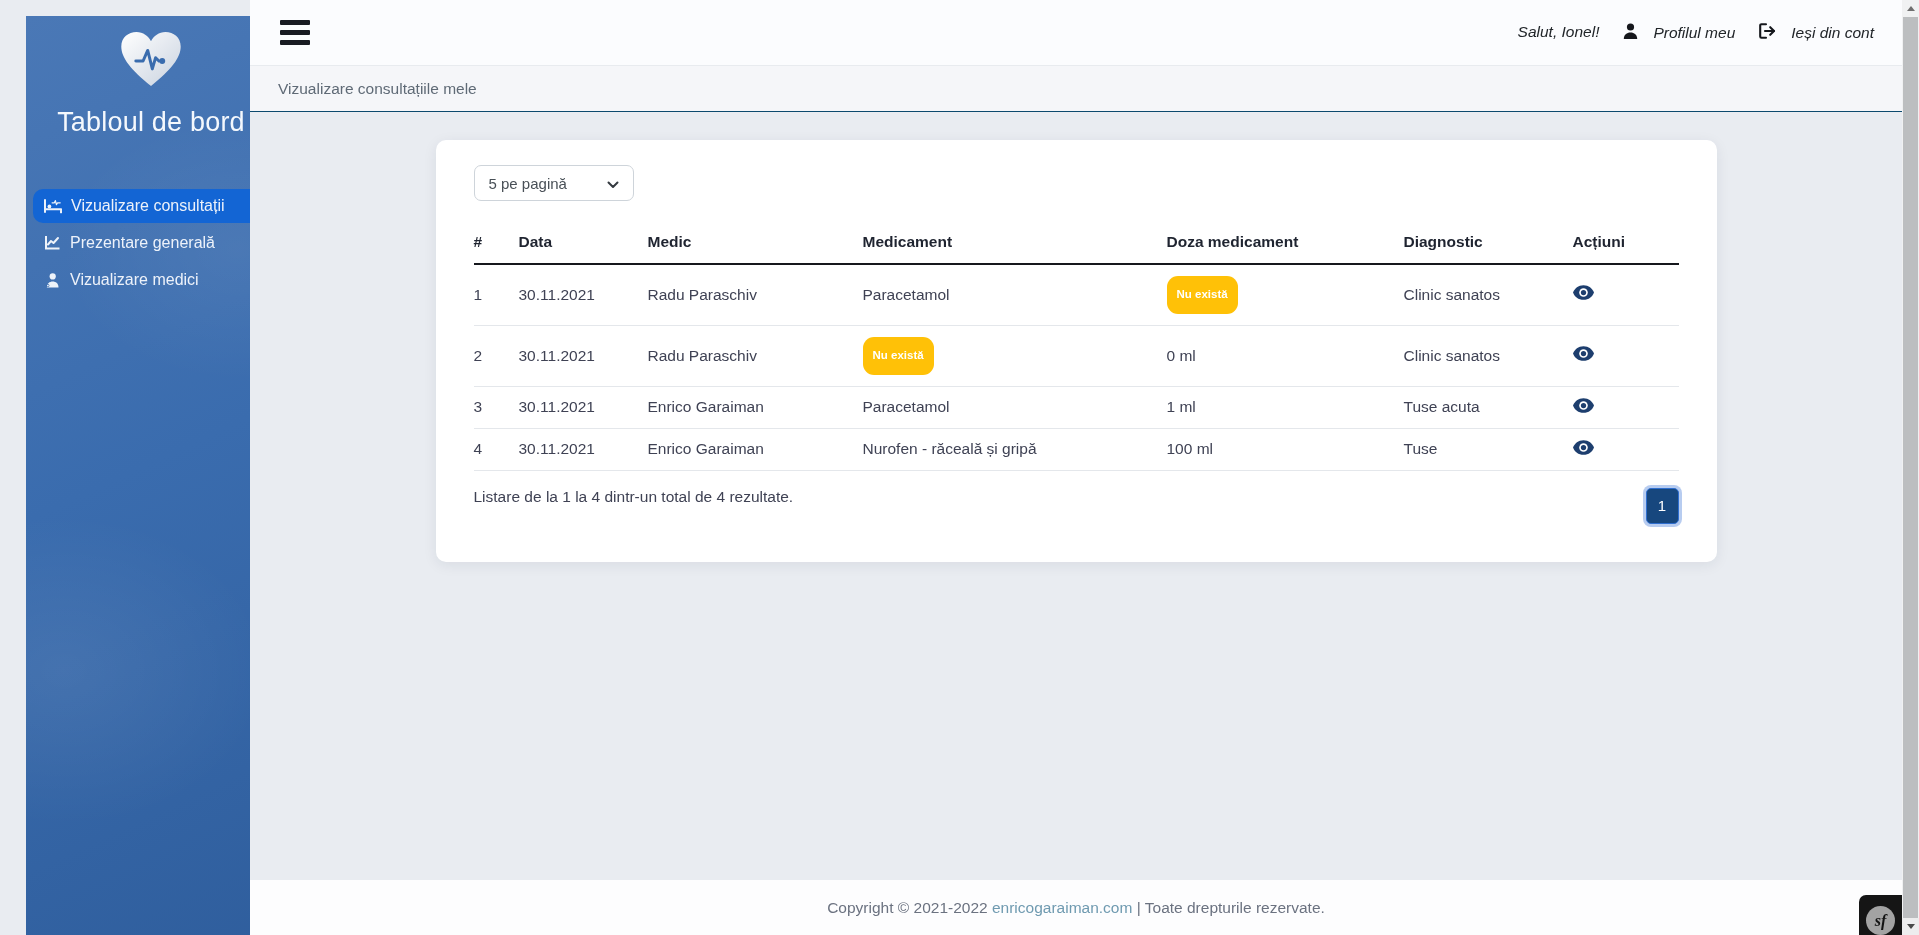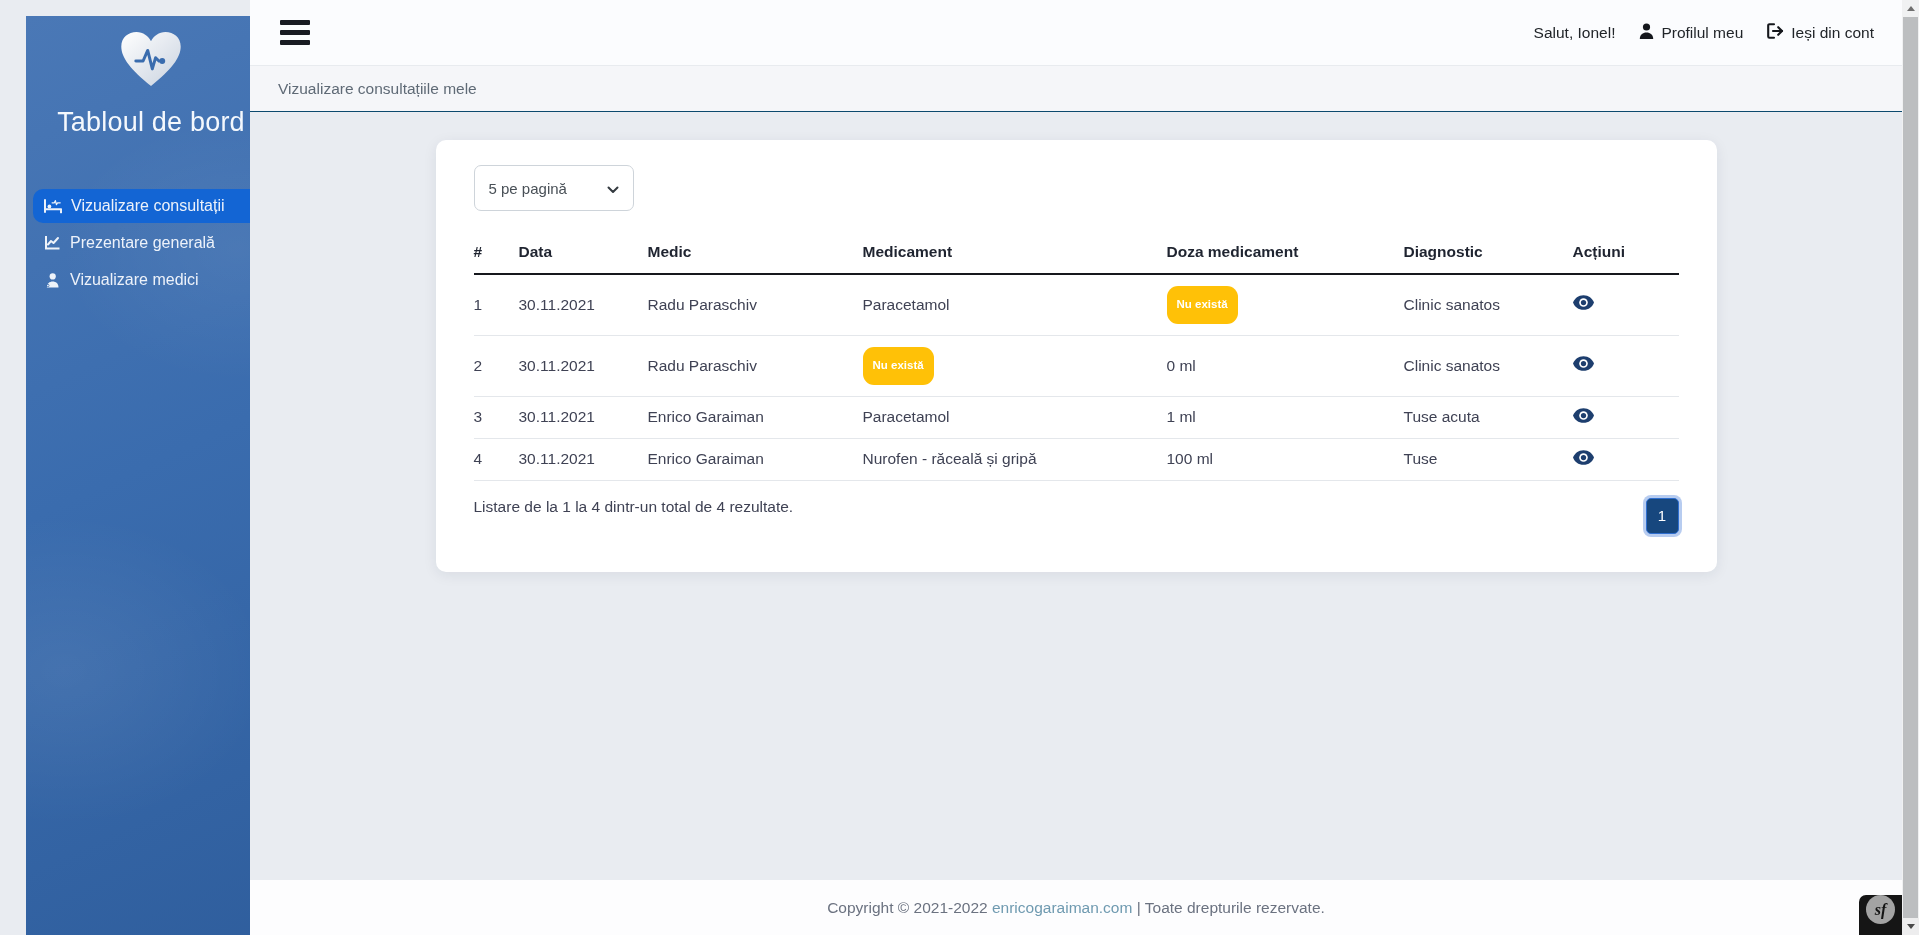--- a/index.html
+++ b/index.html
@@ -37,38 +37,38 @@
   .main {
     position:absolute; left:250px; top:0; right:17px; bottom:0;
     display:flex; flex-direction:column; background:#e9ecf1;
   }
   .topbar {
     flex:none; height:65px; background:#fbfcfe;
     display:flex; align-items:center; padding:0 28px;
   }
   .hamburger { background:none; border:none; cursor:pointer; padding:4px 2px; }
   .hamburger span { display:block; width:30px; height:5px; background:#181b22; margin:5px 0; border-radius:1px; }
-  .topbar-right { margin-left:auto; display:flex; align-items:center; gap:24px; font-size:15.5px; color:#212529; }
-  .topbar-link { display:flex; align-items:center; gap:7px; cursor:pointer; color:#212529; text-decoration:none; }
+  .topbar-right { margin-left:auto; display:flex; gap:24px; font-size:15.5px; color:#212529;font-style:italic; }
+  .topbar-link { display:flex; align-items:center; gap:15px; cursor:pointer; color:#212529; text-decoration:none; }
 
   .breadcrumb-bar {
     flex:none; height:47px; background:#f5f6f9;
     border-top:1px solid #e8ebef; border-bottom:1px solid #0c4a6e;
     display:flex; align-items:center; padding:0 28px;
     font-size:15.5px; color:#5f6a76;
   }
 
   .content { flex:1; background:#e9ecf1; }
   .card {
     width:1281px; margin:28px auto 0; background:#ffffff;
     border-radius:10px; box-shadow:0 3px 14px rgba(30,40,60,0.08);
     padding:25px 38px 38px;
   }
   .per-page {
-    width:160px; height:46px; border:1px solid #ced4da; border-radius:7px;
+    width:160px; height:36px; border:1px solid #ced4da; border-radius:7px;
     display:flex; align-items:center; justify-content:space-between;
     padding:0 14px; font-size:15px; color:#495057; cursor:pointer; background:#fff;
   }
 
   table { width:100%; border-collapse:collapse; table-layout:fixed; margin-top:22px; font-size:15.5px; }
   th {
     text-align:left; font-weight:600; color:#1f2430;
     padding:10px 0 12px; border-bottom:2px solid #16181d; font-size:15.5px;
   }
   td { padding:11px 0; border-bottom:1px solid #e4e7eb; color:#3f4254; }
@@ -102,21 +102,21 @@
   .sb-arrow.up { top:0; }
   .sb-arrow.down { bottom:0; background:#ededee; }
   .tri-up { width:0; height:0; border-left:4px solid transparent; border-right:4px solid transparent; border-bottom:5px solid #6f6f6f; }
   .tri-down { width:0; height:0; border-left:4px solid transparent; border-right:4px solid transparent; border-top:5px solid #4a4a4a; }
   .sb-thumb { position:absolute; top:17px; bottom:17px; left:1px; right:1px; background:#bcbec0; cursor:grab; }
 
   
   .sf-badge {
     position:absolute; right:17px; bottom:0; width:43px; height:40px;
     background:#151515; border-radius:7px 0 0 0;
-    display:flex; align-items:flex-start; justify-content:center; cursor:pointer;
+    display:flex; align-items:flex-end; justify-content:center; cursor:pointer;
   }
   .sf-circle {
     width:29px; height:29px; border-radius:50%; background:#a3a3a3;
     color:#141414; font-family:"Liberation Serif","DejaVu Serif",serif;
     font-style:italic; font-weight:700; font-size:16px;
     display:flex; align-items:center; justify-content:center;
   }
 </style>
 </head>
 <body>

